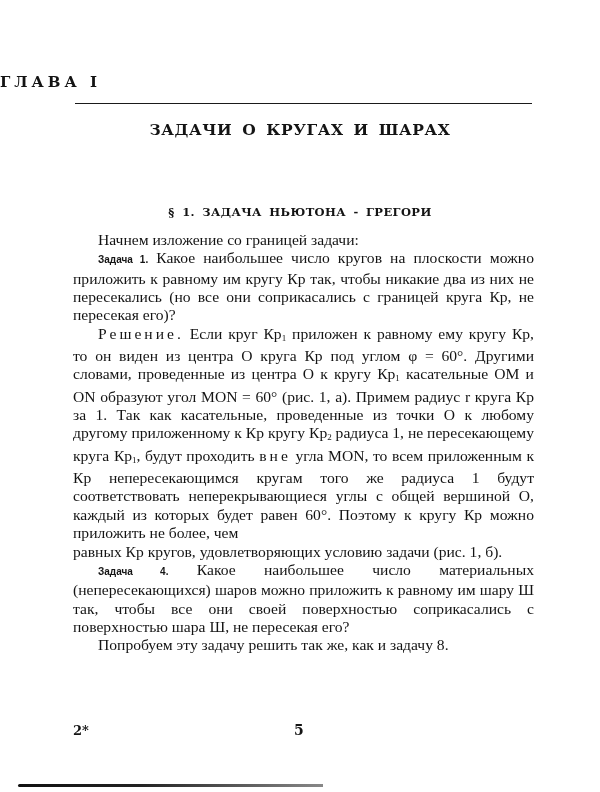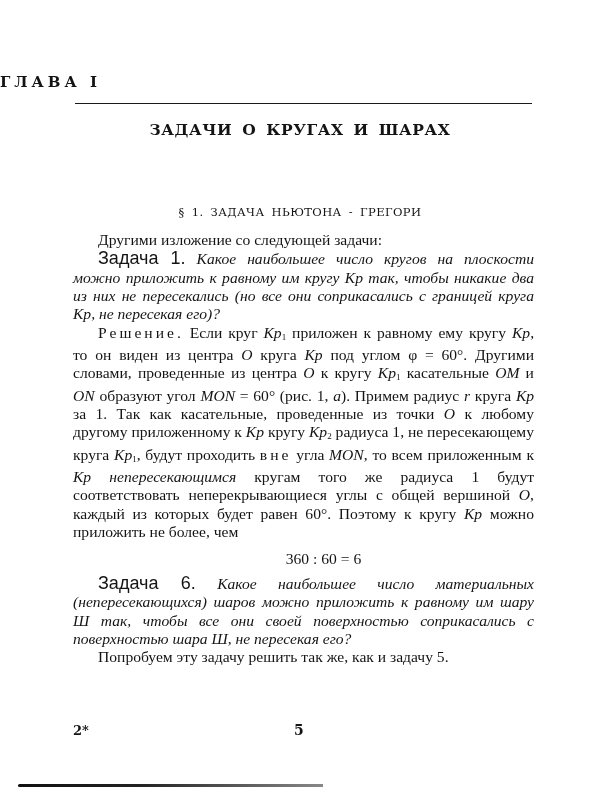--- a/index.html
+++ b/index.html
@@ -17,31 +17,31 @@
     position: absolute; top: 103px; left: 75px; width: 457px; height: 0;
     border-top: 1.6px solid #1a1a1a;
   }
   .chapter-title {
     position: absolute; top: 120px; left: 0; width: 600px;
     text-align: center; font-family: "DejaVu Serif", serif; font-weight: bold;
     font-size: 15.5px; letter-spacing: 0.6px; word-spacing: 4px;
   }
   .section {
     position: absolute; top: 205px; left: 0; width: 600px;
-    text-align: center; font-family: "DejaVu Serif", serif; font-weight: normal;
+    text-align: center; font-family: "DejaVu Serif", serif; font-weight: bold;
     font-size: 11.5px; letter-spacing: 0.4px; word-spacing: 3px;
   }
   .text {
     position: absolute; top: 231px; left: 73px; width: 461px;
     font-size: 15.6px; line-height: 18.35px;
   }
   .text p { margin: 0; text-align: justify; text-align-last: auto; }
   .indent { text-indent: 25px; }
-  .i { font-style: italic; }
-  .b { font-weight: normal; font-family: "Liberation Sans", sans-serif; font-size: 18px; }
+  .i { }
+  .b { font-weight: bold; font-family: "Liberation Sans", sans-serif; font-size: 10px; }
   .spaced { letter-spacing: 3px; font-family: Liberation Serif, serif; }
   .formula { text-align: center !important; margin: 8px 0 6px 0 !important; padding-left: 40px; }
   sub { font-size: 9px; vertical-align: -2px; }
   .footer-sig {
     position: absolute; top: 723px; left: 73px; font-weight: bold; font-size: 13px;
     font-family: "DejaVu Serif", serif;
   }
   .page-num {
     position: absolute; top: 722px; left: 294px; font-weight: bold; font-size: 14px;
     font-family: "DejaVu Serif", serif;
@@ -54,36 +54,36 @@
 </style>
 </head>
 <body>
 
 <div class="chapter">ГЛАВА I</div>
 <div class="rule"></div>
 <div class="chapter-title">ЗАДАЧИ О КРУГАХ И ШАРАХ</div>
 <div class="section">§ 1. ЗАДАЧА НЬЮТОНА - ГРЕГОРИ</div>
 
 <div class="text">
-  <p class="indent">Другими изложение со следующей задачи:</p>
+  <p class="indent">Начнем изложение со границей задачи:</p>
 
   <p class="indent">
     <span class="b">Задача 1.</span>
     <span class="i">Какое наибольшее число кругов на плоскости можно приложить к равному им кругу Кр так, чтобы никакие два из них не пересекались (но все они соприкасались с границей круга Кр, не пересекая его)?</span>
   </p>
 
   <p class="indent"><span class="spaced">Решение.</span> <span>Если круг</span> <span class="i">Кр</span><sub>1</sub> <span>приложен к равному ему кругу</span> <span class="i">Кр</span><span>, то он виден из центра</span> <span class="i">O</span> <span>круга</span> <span class="i">Кр</span> <span>под углом φ = 60°. Другими словами, проведенные из центра</span> <span class="i">O</span> <span>к кругу</span> <span class="i">Кр</span><sub>1</sub> <span>касательные</span> <span class="i">OM</span> <span>и</span> <span class="i">ON</span> <span>образуют угол</span> <span class="i">MON</span> <span>= 60° (рис. 1,</span> <span class="i">a</span><span>). Примем радиус</span> <span class="i">r</span> <span>круга</span> <span class="i">Кр</span> <span>за 1. Так как касательные, проведенные из точки</span> <span class="i">O</span> <span>к любому другому приложенному к</span> <span class="i">Кр</span> <span>кругу</span> <span class="i">Кр</span><sub>2</sub> <span>радиуса 1, не пересекающему круга</span> <span class="i">Кр</span><sub>1</sub><span>, будут проходить</span> <span class="spaced">вне</span> <span>угла</span> <span class="i">MON</span><span>, то всем приложенным к</span> <span class="i">Кр</span> <span class="i">непересекающимся</span> <span>кругам того же радиуса 1 будут соответствовать неперекрывающиеся углы с общей вершиной</span> <span class="i">O</span><span>, каждый из которых будет равен 60°. Поэтому к кругу</span> <span class="i">Кр</span> <span>можно приложить не более, чем</span></p>
 
-  <p class="formula">360 : 60 = 6</p>
 
+  <p><span>равных</span> <span class="i">Кр</span> <span>кругов, удовлетворяющих условию задачи (рис. 1,</span> <span class="i">б</span><span>).</span></p>
 
 
   <p class="indent">
-    <span class="b">Задача 6.</span>
+    <span class="b">Задача 4.</span>
     <span class="i">Какое наибольшее число материальных (непересекающихся) шаров можно приложить к равному им шару Ш так, чтобы все они своей поверхностью соприкасались с поверхностью шара Ш, не пересекая его?</span>
   </p>
 
-  <p class="indent">Попробуем эту задачу решить так же, как и задачу 5.</p>
+  <p class="indent">Попробуем эту задачу решить так же, как и задачу 8.</p>
 </div>
 
 <div class="footer-sig">2*</div>
 <div class="page-num">5</div>
 <div class="scan-edge"></div>
 
 </body></html>

